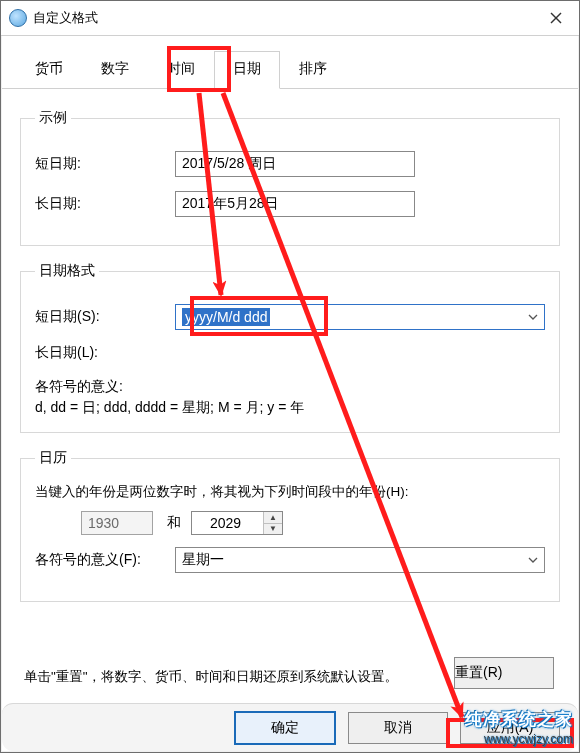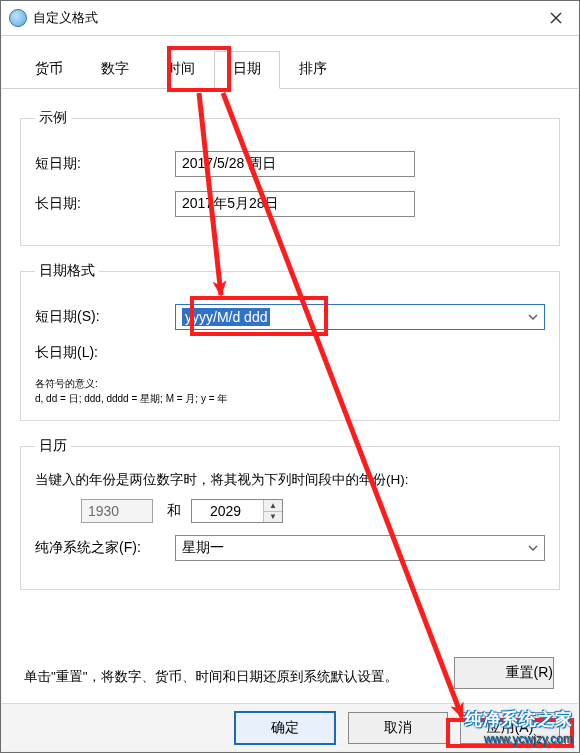--- a/index.html
+++ b/index.html
@@ -113,21 +113,21 @@
   }
   .selectbox .val.sel {
     background: #2f72c8;
     color: #fff;
     padding: 1px 3px;
   }
   .chev {
     width: 14px; height: 14px; display: inline-flex; align-items:center; justify-content:center;
   }
   .legend-text {
-    font-size: 10px;
+    font-size: 14px;
     line-height: 1.5;
     margin-top: 8px;
   }
   .cal-text { font-size: 13.5px; margin-bottom: 10px; }
   .small-input {
     height: 24px;
     width: 72px;
     border: 1px solid #a3a3a3;
     background: #f4f4f4;
     color: #6b6b6b;
@@ -165,34 +165,35 @@
     font-size: 13.5px;
     line-height: 1.5;
   }
   .reset-btn {
     position: absolute;
     right: 24px;
     bottom: 62px;
     width: 98px; height: 30px;
     background: #efefef;
     border: 1px solid #8a8a8a;
-    display:flex;align-items:center;justify-content:flex-end;
+    display:flex;align-items:center;justify-content:flex-start;
   }
   .dlg-btns {
     position: absolute;
     left: 0; right: 0; bottom: 0;
     height: 48px;
     border-top: 1px solid #d8d8d8;
     background: #f4f4f4;
     display: flex;
     align-items: center;
     justify-content: flex-end;
     gap: 12px;
     padding-right: 18px;
     box-sizing: border-box;
+    border-radius: 11px;
   }
   .btn {
     width: 98px; height: 30px;
     border: 1px solid #8a8a8a;
     background: #efefef;
     display:flex;align-items:center;justify-content:center;
   }
   .btn.primary { border: 2px solid #1a6ab8; background:#e8f1fb; }
   
   .hl {
@@ -314,21 +315,21 @@
           <span style="margin:0 10px;">和</span>
           <span class="spinner">
             <span class="sp-val">2029</span>
             <span class="sp-btns">
               <div>▲</div>
               <div>▼</div>
             </span>
           </span>
         </div>
         <div class="row">
-          <div class="rlabel">纯净系统之家(F):</div>
+          <div class="rlabel">各符号的意义(F):</div>
           <div class="selectbox">
             <span class="val">星期一</span>
             <span class="chev">
               <svg width="10" height="6" viewBox="0 0 10 6">
                   <path d="M1 1 L5 5 L9 1" stroke="#555" fill="none" stroke-width="1.3"></path>
                 </svg>
             </span>
           </div>
         </div>
       </fieldset>

